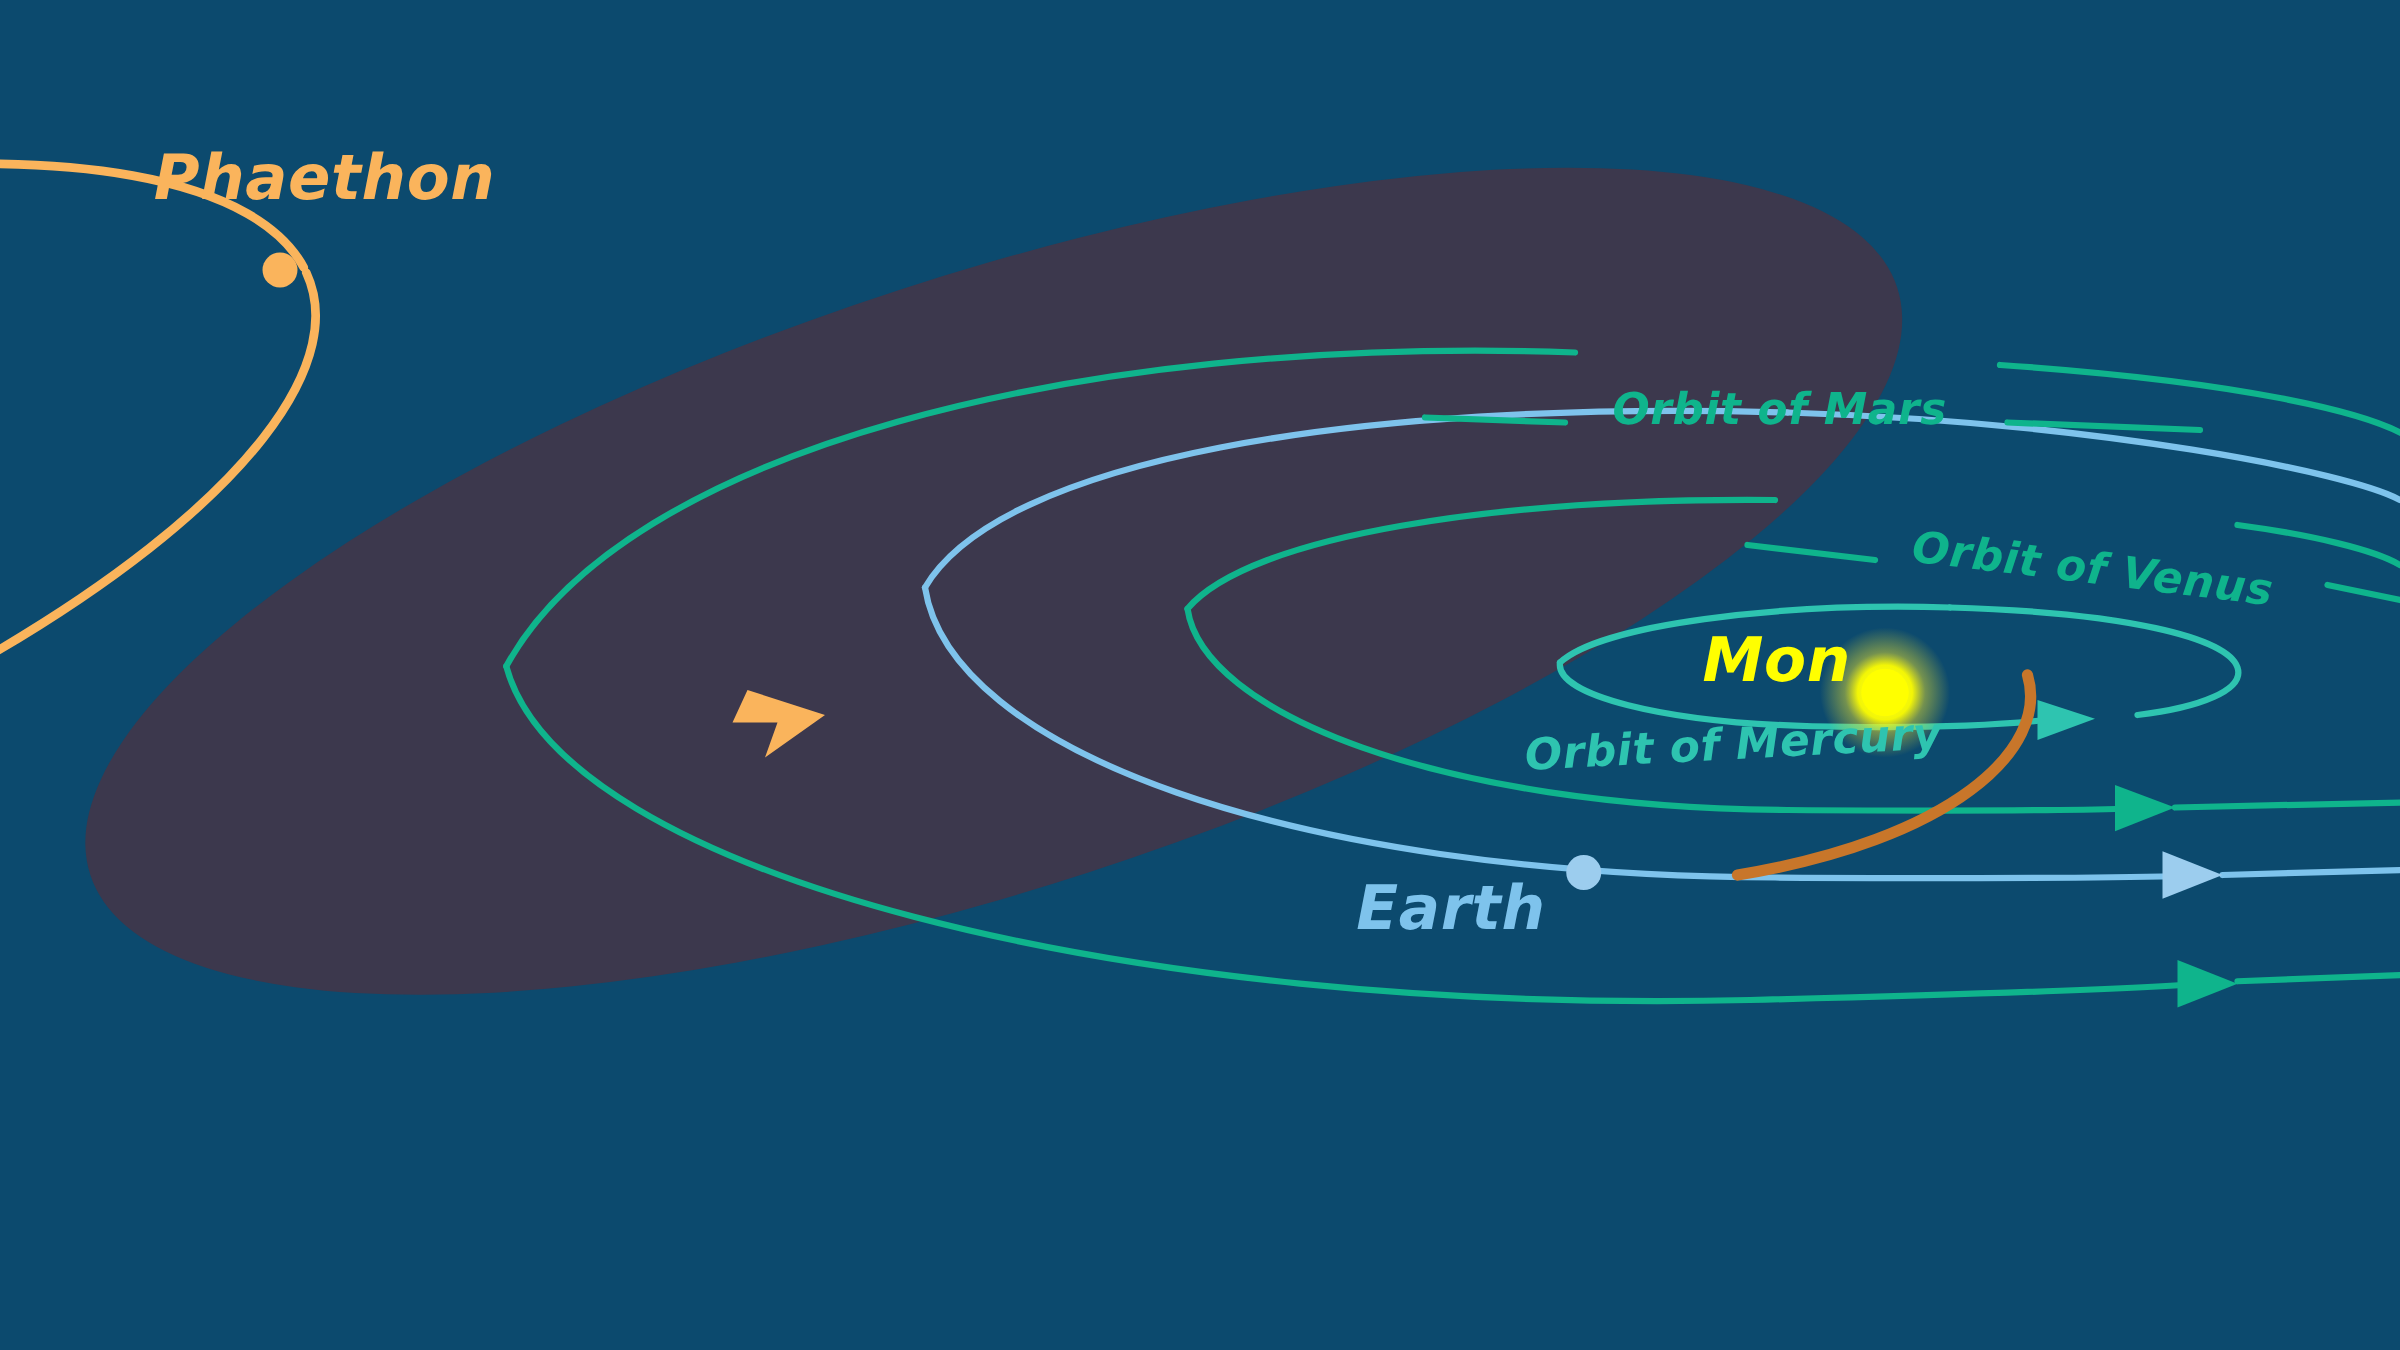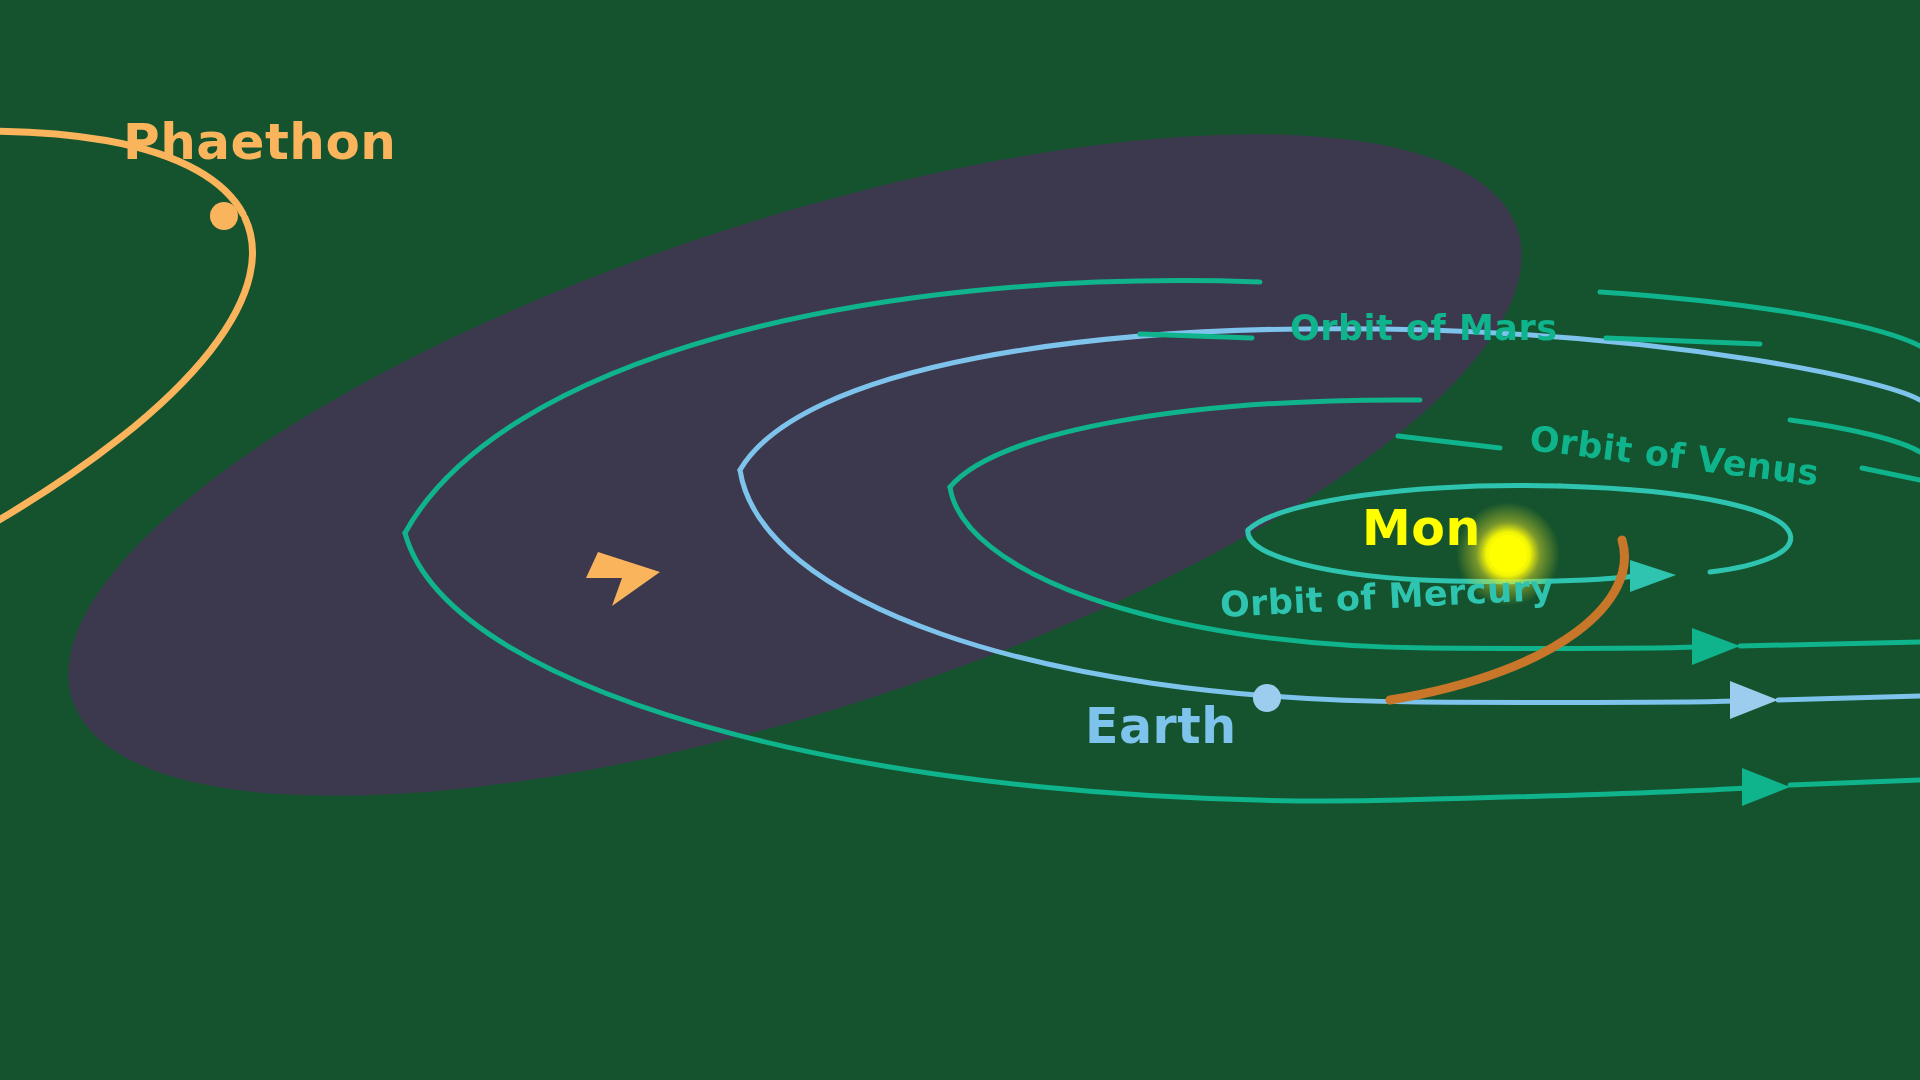--- a/index.html
+++ b/index.html
@@ -8,21 +8,22 @@
     background: #05051a;
     width: 1920px;
     height: 1080px;
     overflow: hidden;
     font-family: "DejaVu Sans", sans-serif;
   }
   #stage {
     position: relative;
     width: 1920px;
     height: 1080px;
-    background: #14532d;
+    background: #0c4a6e;
+    font-style: italic;
   }
   svg.diagram {
     position: absolute;
     left: 0; top: 0;
     width: 1920px;
     height: 1080px;
     display: block;
   }
   .lbl {
     position: absolute;

